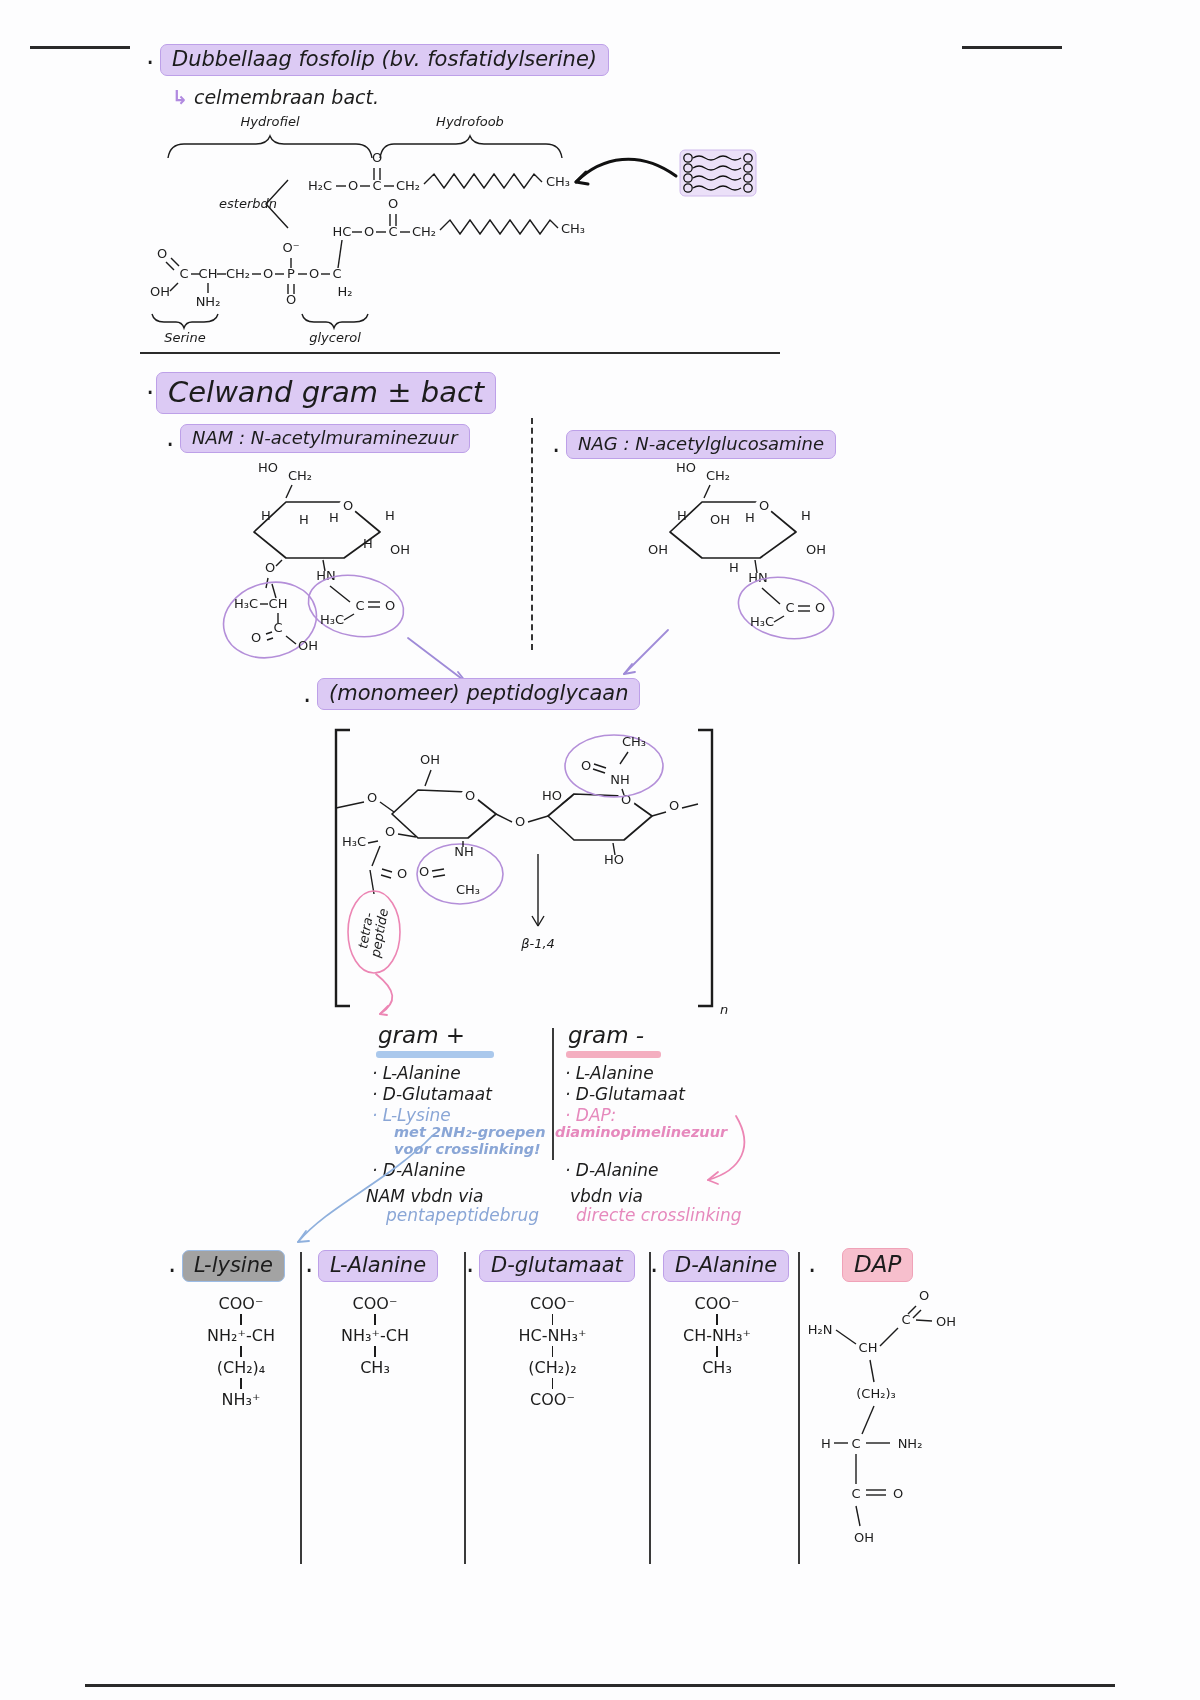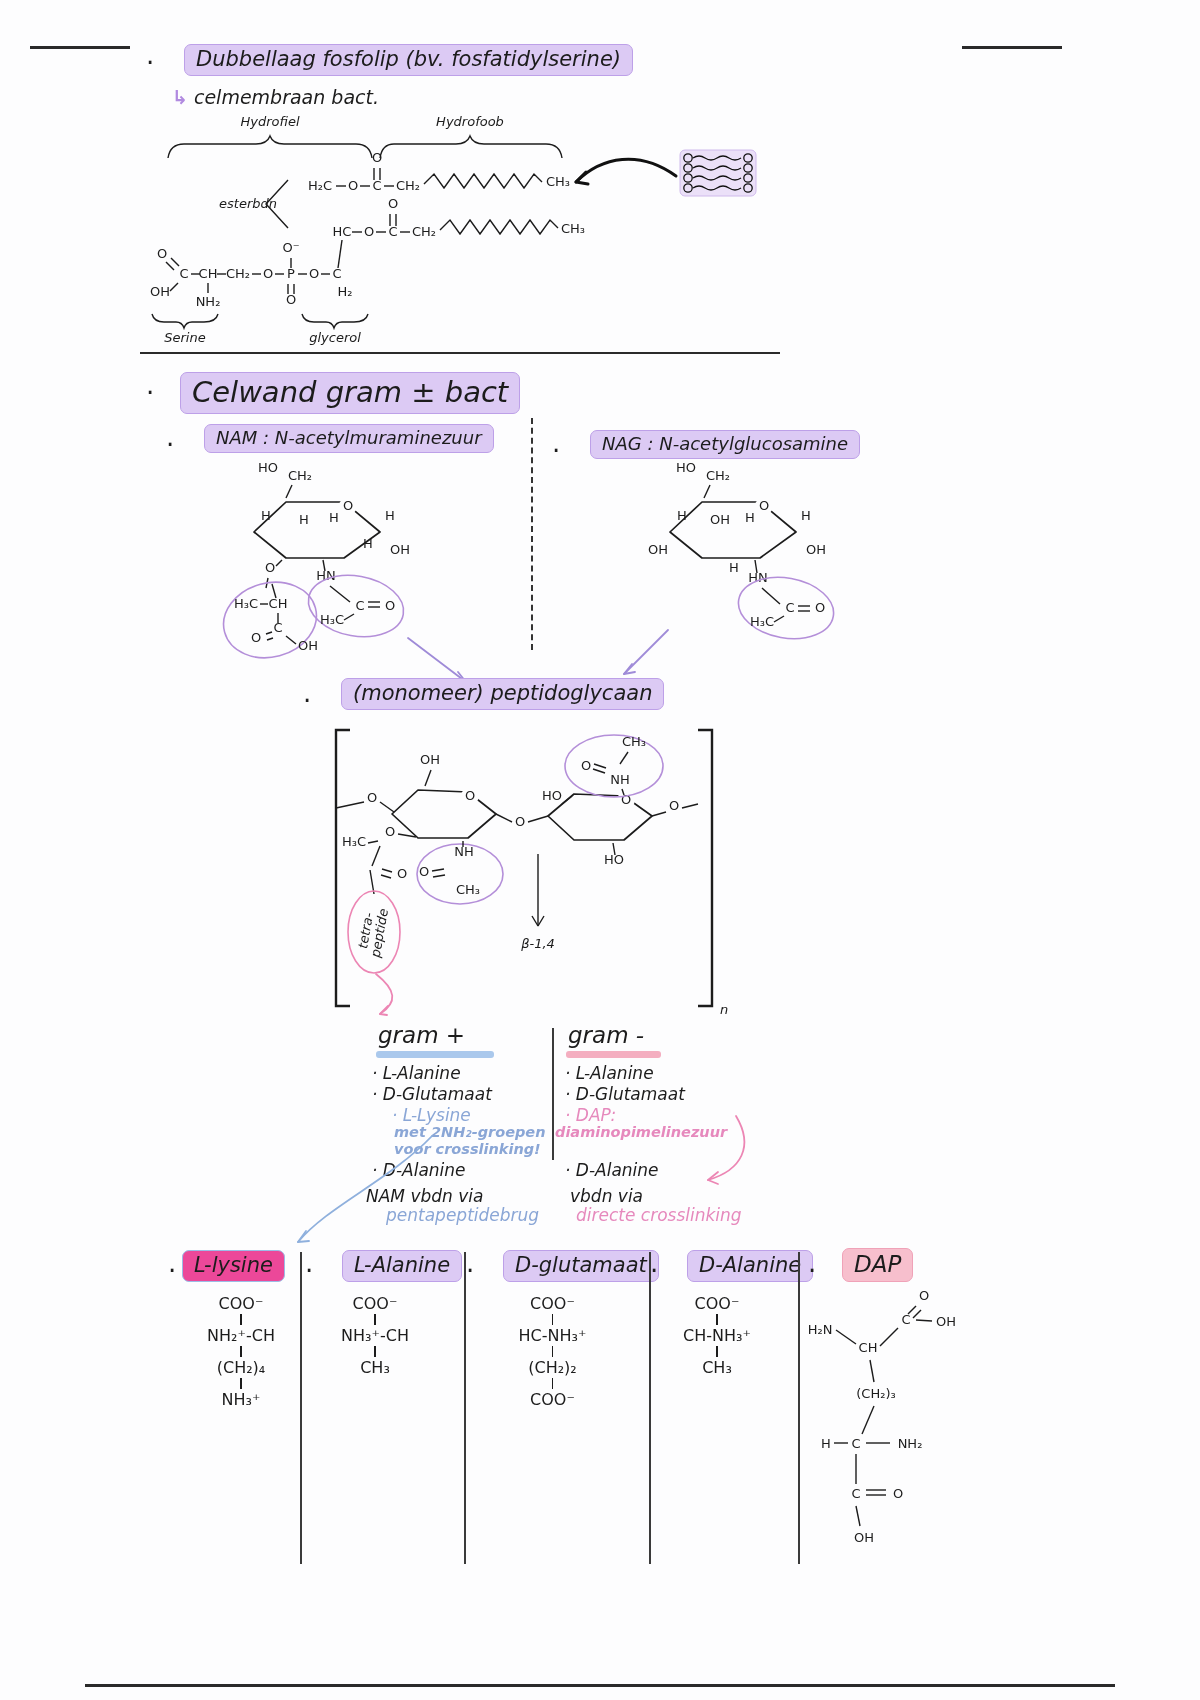--- a/index.html
+++ b/index.html
@@ -1,22 +1,22 @@
 <!DOCTYPE html>
 <html><head>
 <meta charset="utf-8">
 <style>
   html,body{margin:0;padding:0;background:#ffffff;}
   #page{position:relative;width:1200px;height:1700px;background:#fdfdfe;overflow:hidden;
         font-family:"DejaVu Sans",sans-serif;color:#1c1c1c;}
   .abs{position:absolute;}
   .hw{font-style:italic;}
   .hl{display:inline-block;border-radius:7px;padding:2px 11px 4px;white-space:nowrap;}
-  .hl-purple{background:#dccaf4;border:1.5px solid #bda0e8;margin-left:24px;}
-  .hl-blue{background:#ec4899;border:1.5px solid #9cbce6;}
+  .hl-purple{background:#dccaf4;border:1.5px solid #bda0e8;}
+  .hl-blue{background:#a3a3a3;border:1.5px solid #9cbce6;}
   .hl-pink{background:#f7bfcd;border:1.5px solid #f0a2b8;margin-left:20px;}
   .pinktx{color:#e689bd;}
   .bluetx{color:#8aa6d6;}
   .bullet{font-size:26px;line-height:1;font-style:normal;}
   .rule{background:#2a2a2a;}
   .vline{background:#3a3a3a;}
   svg text{font-family:"DejaVu Sans",sans-serif;font-size:13px;fill:#1c1c1c;text-anchor:middle;}
   svg text.it{font-style:italic;}
   .bond{stroke:#1c1c1c;stroke-width:1.4;fill:none;}
   .bold-stroke{stroke:#111;stroke-width:3;fill:none;stroke-linecap:round;}
@@ -313,21 +313,21 @@
       <text class="it" x="226" y="234" font-size="15">β-1,4</text>
     </g>
   </svg>
 
   <div class="abs vline" style="left:552px;top:1028px;width:1.5px;height:132px"></div>
 
   <div class="abs hw" style="left:378px;top:1022px;font-size:23px">gram +</div>
   <div class="abs ubar" style="left:376px;top:1051px;width:118px;background:#aac8ec"></div>
   <div class="abs list" style="left:372px;top:1063px">· L-Alanine</div>
   <div class="abs list" style="left:372px;top:1084px">· D-Glutamaat</div>
-  <div class="abs list bluetx" style="left:392px;top:1105px">· L-Lysine</div>
+  <div class="abs list bluetx" style="left:372px;top:1105px">· L-Lysine</div>
   <div class="abs list smaller bluetx" style="left:394px;top:1124px">met 2NH₂-groepen</div>
   <div class="abs list smaller bluetx" style="left:394px;top:1141px">voor crosslinking!</div>
   <div class="abs list" style="left:372px;top:1160px">· D-Alanine</div>
   <div class="abs list" style="left:366px;top:1186px">NAM vbdn via</div>
   <div class="abs list bluetx" style="left:386px;top:1205px">pentapeptidebrug</div>
 
   <div class="abs hw" style="left:568px;top:1022px;font-size:23px">gram -</div>
   <div class="abs ubar" style="left:566px;top:1051px;width:95px;background:#f4aec0"></div>
   <div class="abs list" style="left:565px;top:1063px">· L-Alanine</div>
   <div class="abs list" style="left:565px;top:1084px">· D-Glutamaat</div>

